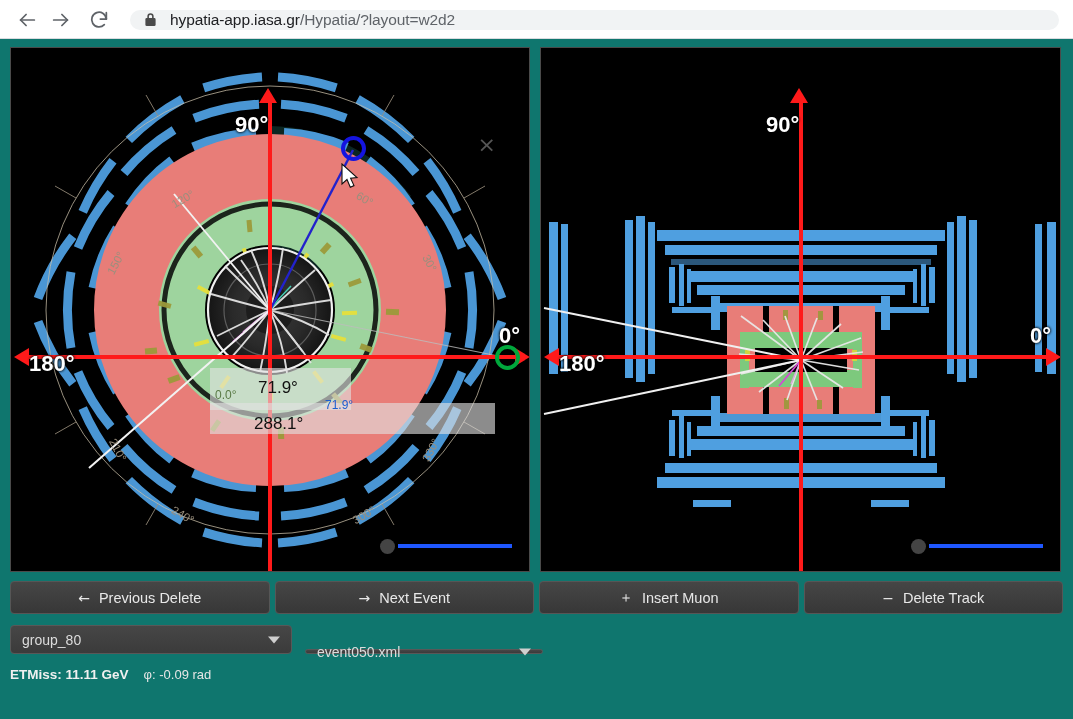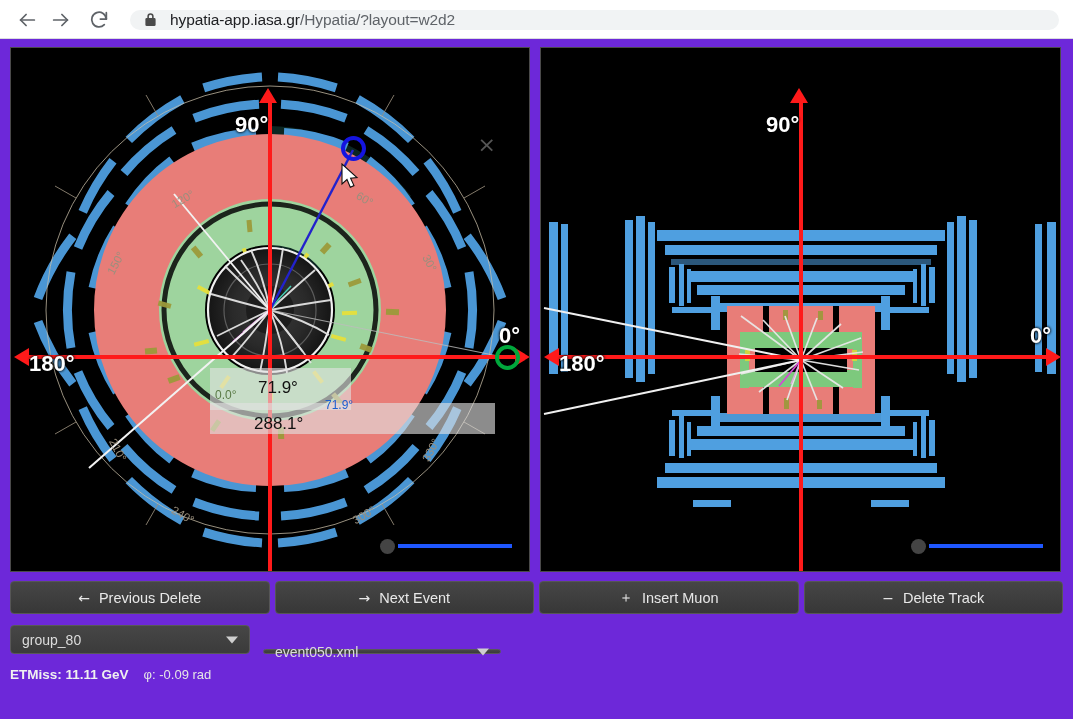--- a/index.html
+++ b/index.html
@@ -33,21 +33,21 @@
     font-size:15.5px;color:#202124;white-space:nowrap;overflow:hidden;
     letter-spacing:-0.1px;
   }
   .url-text .dim{color:#5f6368;}
   .chrome-underline{
     position:absolute;left:0;bottom:0;width:100%;height:1px;background:#dadce0;
   }
 
   
   #app{
-    width:1073px;height:680px;background:#6d28d9;
+    width:1073px;height:680px;background:#0f766e;
     position:relative;box-sizing:border-box;
     padding:8px 10px 0 10px;
   }
 
   #canvas-row{
     display:flex;gap:10px;height:525px;
   }
   .detector-panel{
     position:relative;background:#000;overflow:hidden;
     border:1px solid #4a4a4a;box-sizing:border-box;
@@ -125,21 +125,21 @@
   .evt-btn .gl{font-size:14px;font-family:"DejaVu Sans",sans-serif;}
 
   
   #select-row{display:flex;gap:13px;margin-top:11px;height:29px;}
   .sel{
     position:relative;background:linear-gradient(#464646,#3b3b3b);
     border:1px solid #585858;border-radius:4px;box-sizing:border-box;
     display:flex;align-items:center;padding:0 11px;
     color:#dcdcdc;font-size:14px;cursor:pointer;user-select:none;
   }
-  #sel-group{width:240px;}
+  #sel-group{width:282px;}
   #sel-event{width:238px;margin-top:24px;}
   .sel .caret{
     position:absolute;right:11px;top:50%;transform:translateY(-50%);
     width:0;height:0;border-left:6px solid transparent;
     border-right:6px solid transparent;border-top:7px solid #cfcfcf;
   }
 
   
   #status-row{
     margin-top:13px;display:flex;align-items:baseline;gap:15px;

